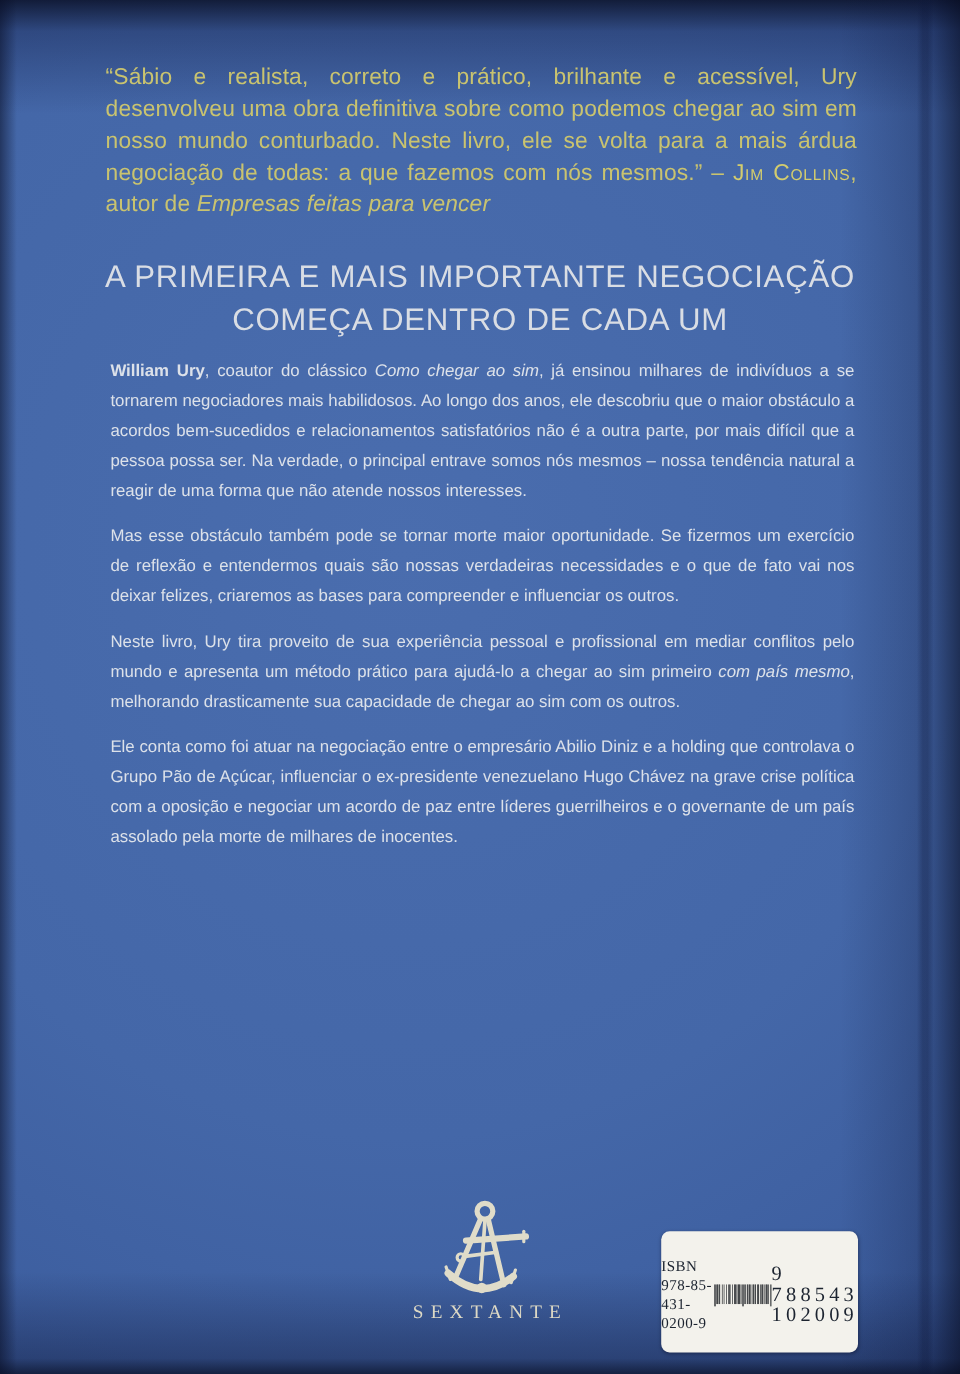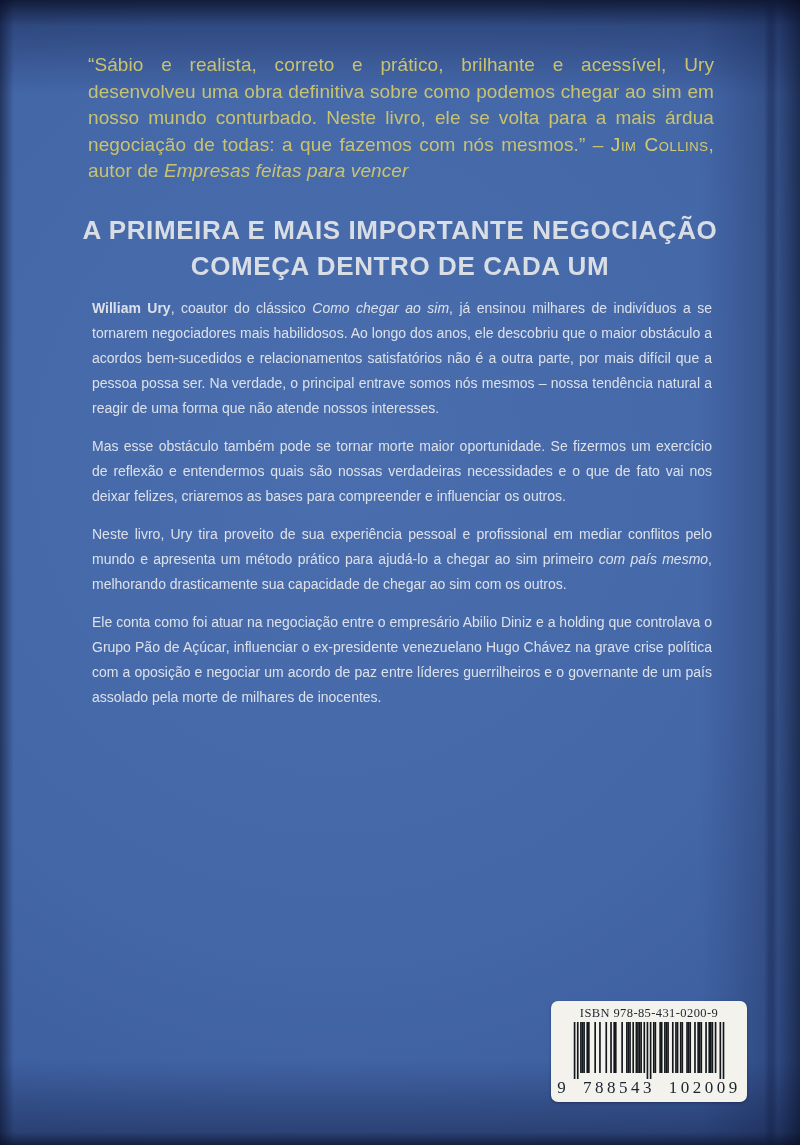--- a/index.html
+++ b/index.html
@@ -41,21 +41,21 @@
   }
   .seg-b { font-weight: 700; }
   .seg-i { font-style: italic; }
 
   
   .headline {
     position: absolute; left: 80px; top: 212px; width: 640px;
     text-align: center;
     color: #d9dde4;
     font-size: 26px; line-height: 36px;
-    font-weight: 700;
+    font-weight: 400;
     letter-spacing: 0.6px;
   }
 
   
   .synopsis {
     position: absolute; left: 92px; top: 296px; width: 620px;
     color: #dce1e9;
     font-size: 14px; line-height: 25px;
     text-align: justify;
     hyphens: auto;
@@ -72,26 +72,26 @@
     margin-top: 3px;
     font-family: "Liberation Serif", serif;
     font-size: 16px;
     letter-spacing: 6px;
     padding-left: 6px; 
     color: #ddd9c5;
   }
 
   
   .barcode {
-    position: absolute; left: 551px; top: 1001px;
-    width: 196px; height: 101px;
+    position: absolute; left: 551px; top: 1026px;
+    width: 164px; height: 101px;
     background: #f3f2ec;
     border-radius: 7px;
     box-shadow: 0 1px 3px rgba(0,0,20,.35);
-    display: flex; flex-direction: column; align-items: center;
+    display: flex; align-items: center;
     padding-top: 4px; box-sizing: border-box;
   }
   .barcode-isbn {
     font-family: "Liberation Serif", serif;
     font-size: 12.5px; color: #1c2430;
     letter-spacing: 0.4px;
     line-height: 16px;
   }
   .barcode-bars { margin-top: 1px; }
   .barcode-digits {
@@ -111,20 +111,49 @@
 
   <div class="headline">A PRIMEIRA E MAIS IMPORTANTE NEGOCIAÇÃO COMEÇA DENTRO DE CADA UM</div>
 
   <div class="synopsis">
     <p><span class="seg-b">William Ury</span><span>, coautor do clássico </span><span class="seg-i">Como chegar ao sim</span><span>, já ensinou milhares de indivíduos a se tornarem negociadores mais habilidosos. Ao longo dos anos, ele descobriu que o maior obstáculo a acordos bem-sucedidos e relacionamentos satisfatórios não é a outra parte, por mais difícil que a pessoa possa ser. Na verdade, o principal entrave somos nós mesmos – nossa tendência natural a reagir de uma forma que não atende nossos interesses.</span></p>
     <p><span>Mas esse obstáculo também pode se tornar morte maior oportunidade. Se fizermos um exercício de reflexão e entendermos quais são nossas verdadeiras necessidades e o que de fato vai nos deixar felizes, criaremos as bases para compreender e influenciar os outros.</span></p>
     <p><span>Neste livro, Ury tira proveito de sua experiência pessoal e profissional em mediar conflitos pelo mundo e apresenta um método prático para ajudá-lo a chegar ao sim primeiro </span><span class="seg-i">com país mesmo</span><span>, melhorando drasticamente sua capacidade de chegar ao sim com os outros.</span></p>
     <p><span>Ele conta como foi atuar na negociação entre o empresário Abilio Diniz e a holding que controlava o Grupo Pão de Açúcar, influenciar o ex-presidente venezuelano Hugo Chávez na grave crise política com a oposição e negociar um acordo de paz entre líderes guerrilheiros e o governante de um país assolado pela morte de milhares de inocentes.</span></p>
   </div>
 
+  <div class="publisher">
+    <svg viewBox="0 0 100 96" width="88" height="84" aria-hidden="true">
+      <g stroke="#e0dcc9" fill="none" stroke-linecap="round">
+
+        <circle cx="49" cy="13" r="7.5" stroke-width="5"></circle>
+
+        <path d="M 45 20 L 21 76" stroke-width="5"></path>
+
+        <path d="M 52 20 L 67 83" stroke-width="5"></path>
+
+        <path d="M 49 22 L 45 78" stroke-width="3.5"></path>
+
+        <path d="M 31 41 L 88 37" stroke-width="6"></path>
+        <path d="M 86 32 L 86 42" stroke-width="3"></path>
+
+        <path d="M 30 56 L 60 52" stroke-width="3.5"></path>
+
+        <circle cx="26" cy="57" r="3.5" stroke-width="3"></circle>
+
+        <path d="M 14 72 Q 45 100 76 75" stroke-width="7"></path>
+
+        <path d="M 12 66 L 16 78" stroke-width="3"></path>
+        <path d="M 78 69 L 74 81" stroke-width="3"></path>
+
+        <circle cx="46" cy="86" r="3.5" stroke-width="3"></circle>
+      </g>
+    </svg>
+    <div class="publisher-name">SEXTANTE</div>
+  </div>
 
   <div class="barcode">
     <div class="barcode-isbn">ISBN 978-85-431-0200-9</div>
     <svg class="barcode-bars" width="152" height="57" viewBox="0 0 150.5 57" aria-hidden="true">
         <rect x="0.00" y="0" width="1.66" height="57" fill="#14181d"></rect>
         <rect x="3.17" y="0" width="1.66" height="57" fill="#14181d"></rect>
         <rect x="6.34" y="0" width="1.66" height="51" fill="#14181d"></rect>
         <rect x="7.92" y="0" width="1.66" height="51" fill="#14181d"></rect>
         <rect x="9.51" y="0" width="1.66" height="51" fill="#14181d"></rect>
         <rect x="12.67" y="0" width="1.66" height="51" fill="#14181d"></rect>

